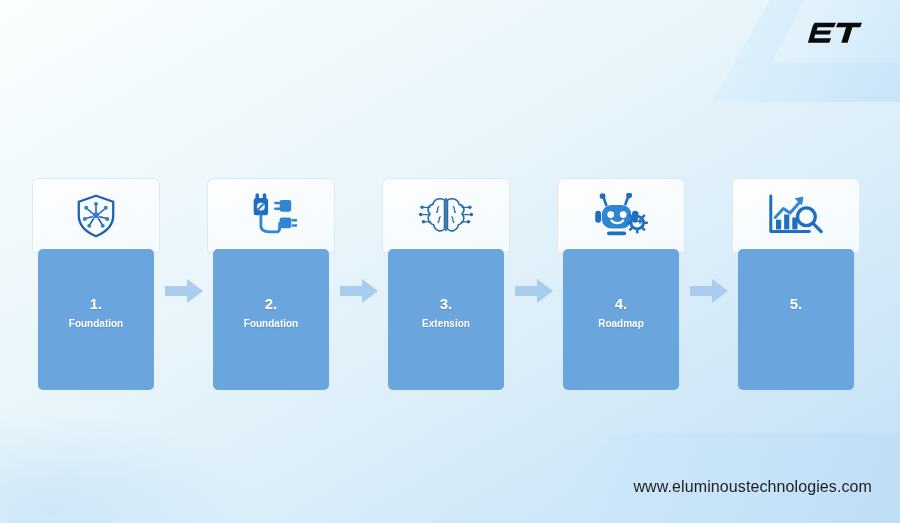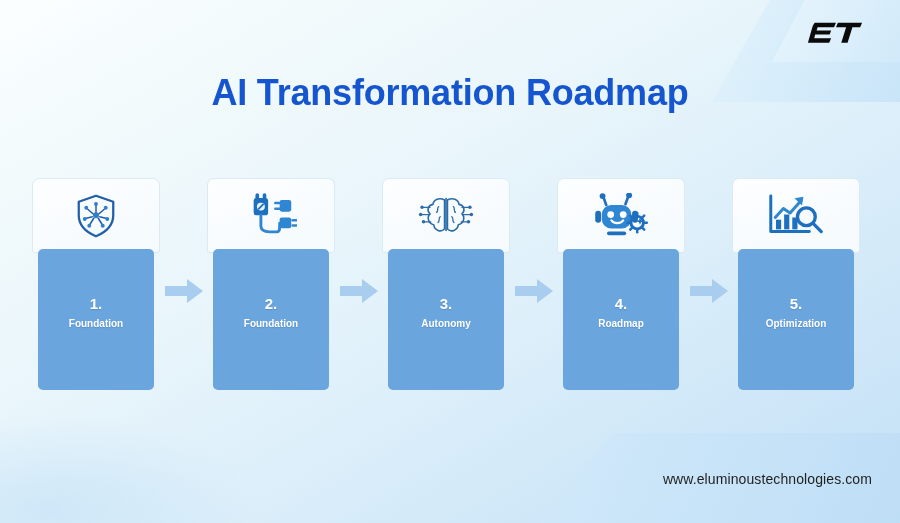--- a/index.html
+++ b/index.html
@@ -161,23 +161,23 @@
     display: flex;
     align-items: center;
     justify-content: center;
     padding-top: 18px;
     box-sizing: border-box;
   }
 
   
   .footer-url {
     position: absolute;
-    bottom: 36px;
+    bottom: 27px;
     right: 28px;
-    font-size: 14px;
+    font-size: 16px;
     color: #1f1f1f;
     letter-spacing: 0.1px;
   }
   .footer-sub {
     position: absolute;
     bottom: 0px;
     right: 28px;
     font-size: 7px;
     color: #2b2b2b;
     opacity: 0.85;
@@ -199,21 +199,20 @@
 
   <div class="logo">
     <svg viewBox="0 0 120 54" width="58" height="30" aria-hidden="true">
       <g fill="#0a0a0a">
         <path d="M18 6 L62 6 L58 15 L24 15 L22 22 L52 22 L49 30 L19 30 L17 38 L52 38 L48 47 L4 47 L14 12 Z"></path>
         <path d="M66 6 L116 6 L112 15 L96 15 L86 47 L73 47 L83 15 L62 15 Z"></path>
       </g>
     </svg>
   </div>
 
-  <div class="title">AI Transformation Roadmap</div>
 
   <div class="roadmap">
 
     <div class="card">
       <div class="card-head">
         <span>
           <svg width="48" height="48" viewBox="0 0 64 64" fill="none" stroke="#1f5fa9" stroke-width="3" stroke-linecap="round" stroke-linejoin="round">
             <path d="M32 5 L55 13 V31 C55 45 44 54 32 59 C20 54 9 45 9 31 V13 Z"></path>
             <circle cx="32" cy="31" r="4" fill="#2f7fc9" stroke="none"></circle>
             <g stroke-width="2">
@@ -309,21 +308,21 @@
               <circle cx="9" cy="38" r="2.4"></circle>
               <circle cx="73" cy="18" r="2.4"></circle>
               <circle cx="75" cy="28" r="2.4"></circle>
               <circle cx="71" cy="38" r="2.4"></circle>
             </g>
           </svg>
         </span>
       </div>
       <div class="card-body">
         <div class="card-num">3.</div>
-        <div class="card-label">Autonomy</div>
+        <div class="card-label">Extension</div>
       </div>
     </div>
 
     <div class="arrow">
       <span>
         <svg width="38" height="24" viewBox="0 0 38 24" aria-hidden="true">
           <path d="M0 7 H22 V0 L38 12 L22 24 V17 H0 Z" fill="#a8cdee"></path>
         </svg>
       </span>
     </div>
@@ -394,21 +393,20 @@
             <path d="M38 7 L50 5 L48 17 Z" fill="#2f86d2"></path>
             <g stroke="#1f6fbf" stroke-width="4.5" fill="none">
               <circle cx="54" cy="32" r="12"></circle>
               <line x1="63" y1="41" x2="74" y2="52" stroke-linecap="round"></line>
             </g>
           </svg>
         </span>
       </div>
       <div class="card-body">
         <div class="card-num">5.</div>
-        <div class="card-label">Optimization</div>
       </div>
     </div>
 
   </div>
 
   <div class="footer-url">www.eluminoustechnologies.com</div>
   <div class="footer-sub"></div>
 
 </div>
 

